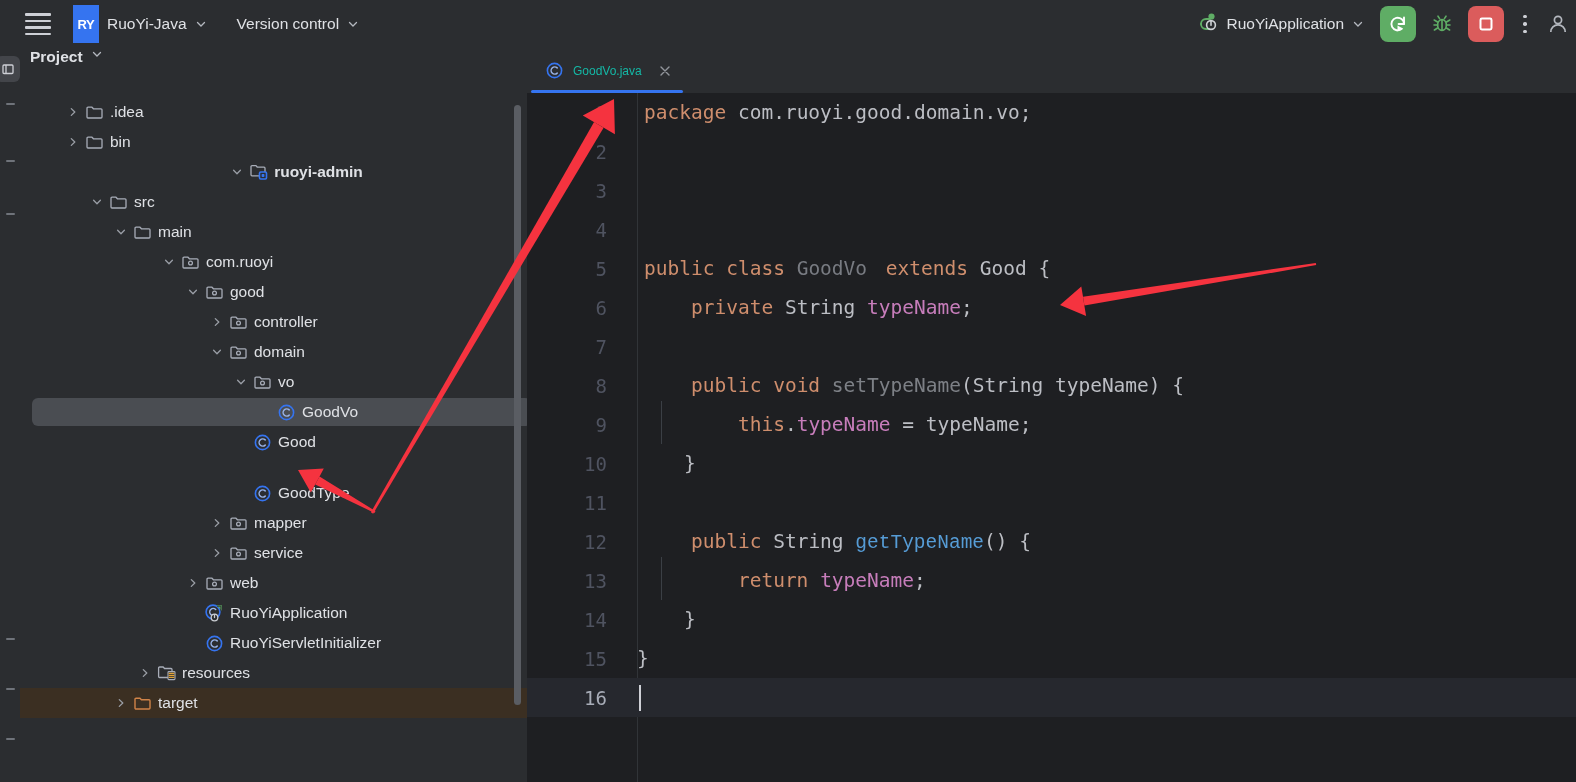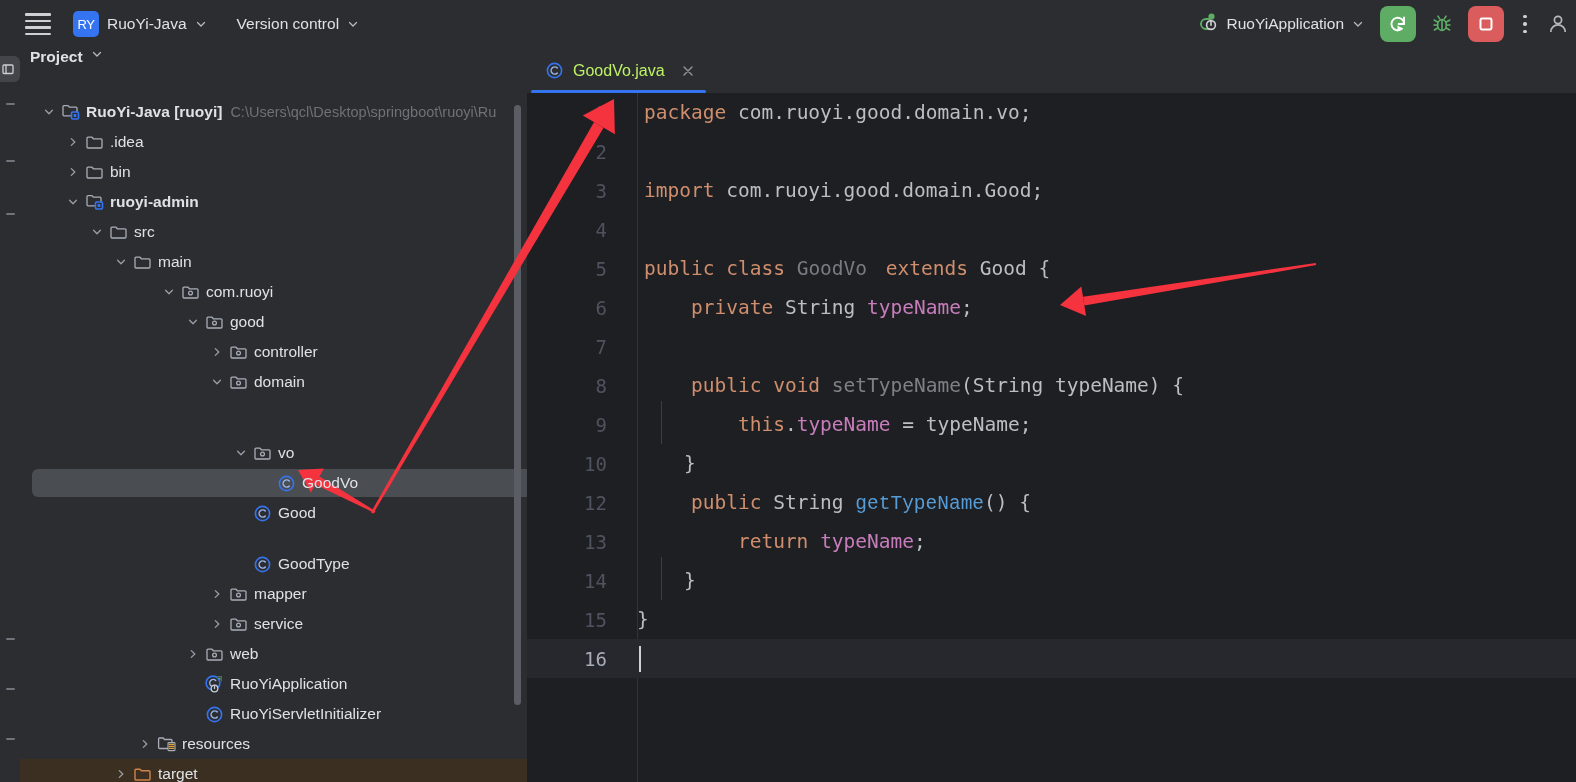--- a/index.html
+++ b/index.html
@@ -18,22 +18,22 @@
     display: flex; align-items: center;
   }
   .tb-left { display: flex; align-items: center; height: 48px; }
   .hamburger {
     width: 26px; height: 26px; margin-left: 25px; margin-right: 14px;
     display: flex; flex-direction: column; justify-content: center; gap: 4px;
     cursor: pointer;
   }
   .hamburger span { display: block; height: 2.5px; background: #ced0d6; border-radius: 1px; }
   .proj-badge {
-    width: 26px; height: 26px; border-radius: 5px; background: #3574f0;
-    color: #fff; font-size: 13px; font-weight: normal;
+    width: 26px; height: 38px; border-radius: 0; background: #3574f0;
+    color: #fff; font-size: 13px; font-weight: bold;
     display: flex; align-items: center; justify-content: center;
     letter-spacing: -0.3px;
   }
   .tb-item {
     display: flex; align-items: center; gap: 8px; height: 32px;
     padding: 0 8px; border-radius: 5px; cursor: pointer;
   }
   .tb-label { color: #dfe1e5; font-size: 15.5px; white-space: nowrap; }
   .chev { width: 12px; height: 12px; flex: 0 0 12px; }
   .chev svg { display: block; }
@@ -97,21 +97,21 @@
   
   .editor-area {
     position: absolute; left: 527px; top: 48px; width: 1049px; height: 734px;
     background: #1e1f22;
   }
   .tabbar { height: 45px; background: #2b2d30; position: relative; display: flex; align-items: flex-start; }
   .tab {
     height: 45px; display: flex; align-items: center; gap: 9px;
     padding: 0 14px 0 18px; position: relative; cursor: pointer;
   }
-  .tab .tname { color: #bef264; font-size: 16px; }
+  .tab .tname { color: #14b8a6; font-size: 12px; }
   .tab .tclose { width: 16px; height: 16px; margin-left: 6px; opacity: .75; }
   .tab.active::after {
     content: ""; position: absolute; left: 4px; right: 4px; bottom: 0; height: 3.5px;
     background: #3574f0; border-radius: 2px;
   }
   .code-wrap {
     position: absolute; left: 0; top: 45px; right: 0; bottom: 0;
     background: #1e1f22; overflow: hidden;
   }
   .gutter-sep { position: absolute; left: 110px; top: 0; bottom: 0; width: 1px; background: #313438; }
@@ -248,160 +248,144 @@
   <div class="project">
     <div class="proj-header">
       <span class="t">Project</span>
       <span class="chev">
         <svg width="12" height="12" viewBox="0 0 12 12">
             <path d="M2.5 4.5 L6 8 L9.5 4.5" fill="none" stroke="#b4b8bf" stroke-width="1.3" stroke-linecap="round"></path>
           </svg>
       </span>
     </div>
     <div class="tree" id="tree">
-        <div class="row" style="padding-left: 18px;">
+        <div class="row" style="padding-left: 42px;">
+          <span class="arrow">
+            <svg width="12" height="12" viewBox="0 0 12 12">
+              <path d="M4.3 2.6 L7.8 6 L4.3 9.4" fill="none" stroke="#9a9ea6" stroke-width="1.3" stroke-linecap="round" stroke-linejoin="round"></path>
+            </svg>
+          </span>
+          <span class="ico">
+            <svg width="19" height="19" viewBox="0 0 19 19">
+              <path d="M2 5.2a1 1 0 0 1 1-1h4l1.4 1.6H16a1 1 0 0 1 1 1v7.2a1 1 0 0 1-1 1H3a1 1 0 0 1-1-1z" fill="none" stroke="#a8adb8" stroke-width="1.3" stroke-linejoin="round"></path>
+            </svg>
+          </span>
+          <span class="nm">.idea</span>
+        </div>
+        <div class="row" style="padding-left: 42px;">
+          <span class="arrow">
+            <svg width="12" height="12" viewBox="0 0 12 12">
+              <path d="M4.3 2.6 L7.8 6 L4.3 9.4" fill="none" stroke="#9a9ea6" stroke-width="1.3" stroke-linecap="round" stroke-linejoin="round"></path>
+            </svg>
+          </span>
+          <span class="ico">
+            <svg width="19" height="19" viewBox="0 0 19 19">
+              <path d="M2 5.2a1 1 0 0 1 1-1h4l1.4 1.6H16a1 1 0 0 1 1 1v7.2a1 1 0 0 1-1 1H3a1 1 0 0 1-1-1z" fill="none" stroke="#a8adb8" stroke-width="1.3" stroke-linejoin="round"></path>
+            </svg>
+          </span>
+          <span class="nm">bin</span>
+        </div>
+        <div class="row" style="padding-left: 42px; justify-content: center;">
           <span class="arrow">
             <svg width="12" height="12" viewBox="0 0 12 12">
               <path d="M2.6 4.3 L6 7.8 L9.4 4.3" fill="none" stroke="#9a9ea6" stroke-width="1.3" stroke-linecap="round" stroke-linejoin="round"></path>
             </svg>
           </span>
           <span class="ico">
             <svg width="20" height="20" viewBox="0 0 20 20">
               <path d="M2 4.6a1 1 0 0 1 1-1h4l1.4 1.6H15a1 1 0 0 1 1 1v6.6a1 1 0 0 1-1 1H3a1 1 0 0 1-1-1z" fill="none" stroke="#a8adb8" stroke-width="1.3" stroke-linejoin="round"></path>
               <rect x="10.5" y="10" width="7" height="7" rx="1.2" fill="#2b2d30" stroke="#3574f0" stroke-width="1.6"></rect>
               <rect x="12.6" y="12.1" width="2.8" height="2.8" rx=".6" fill="#3574f0"></rect>
             </svg>
           </span>
-          <span class="nm b">RuoYi-Java [ruoyi]</span>
-          <span class="path">C:\Users\qcl\Desktop\springboot\ruoyi\Ru</span>
-        </div>
-        <div class="row" style="padding-left: 42px;">
-          <span class="arrow">
-            <svg width="12" height="12" viewBox="0 0 12 12">
-              <path d="M4.3 2.6 L7.8 6 L4.3 9.4" fill="none" stroke="#9a9ea6" stroke-width="1.3" stroke-linecap="round" stroke-linejoin="round"></path>
-            </svg>
-          </span>
-          <span class="ico">
-            <svg width="19" height="19" viewBox="0 0 19 19">
-              <path d="M2 5.2a1 1 0 0 1 1-1h4l1.4 1.6H16a1 1 0 0 1 1 1v7.2a1 1 0 0 1-1 1H3a1 1 0 0 1-1-1z" fill="none" stroke="#a8adb8" stroke-width="1.3" stroke-linejoin="round"></path>
-            </svg>
-          </span>
-          <span class="nm">.idea</span>
-        </div>
-        <div class="row" style="padding-left: 42px;">
-          <span class="arrow">
-            <svg width="12" height="12" viewBox="0 0 12 12">
-              <path d="M4.3 2.6 L7.8 6 L4.3 9.4" fill="none" stroke="#9a9ea6" stroke-width="1.3" stroke-linecap="round" stroke-linejoin="round"></path>
-            </svg>
-          </span>
-          <span class="ico">
-            <svg width="19" height="19" viewBox="0 0 19 19">
-              <path d="M2 5.2a1 1 0 0 1 1-1h4l1.4 1.6H16a1 1 0 0 1 1 1v7.2a1 1 0 0 1-1 1H3a1 1 0 0 1-1-1z" fill="none" stroke="#a8adb8" stroke-width="1.3" stroke-linejoin="round"></path>
-            </svg>
-          </span>
-          <span class="nm">bin</span>
-        </div>
-        <div class="row" style="padding-left: 42px;">
+          <span class="nm b">ruoyi-admin</span>
+        </div>
+        <div class="row" style="padding-left: 66px;">
           <span class="arrow">
             <svg width="12" height="12" viewBox="0 0 12 12">
               <path d="M2.6 4.3 L6 7.8 L9.4 4.3" fill="none" stroke="#9a9ea6" stroke-width="1.3" stroke-linecap="round" stroke-linejoin="round"></path>
             </svg>
           </span>
           <span class="ico">
-            <svg width="20" height="20" viewBox="0 0 20 20">
-              <path d="M2 4.6a1 1 0 0 1 1-1h4l1.4 1.6H15a1 1 0 0 1 1 1v6.6a1 1 0 0 1-1 1H3a1 1 0 0 1-1-1z" fill="none" stroke="#a8adb8" stroke-width="1.3" stroke-linejoin="round"></path>
-              <rect x="10.5" y="10" width="7" height="7" rx="1.2" fill="#2b2d30" stroke="#3574f0" stroke-width="1.6"></rect>
-              <rect x="12.6" y="12.1" width="2.8" height="2.8" rx=".6" fill="#3574f0"></rect>
-            </svg>
-          </span>
-          <span class="nm b">ruoyi-admin</span>
-        </div>
-        <div class="row" style="padding-left: 66px;">
+            <svg width="19" height="19" viewBox="0 0 19 19">
+              <path d="M2 5.2a1 1 0 0 1 1-1h4l1.4 1.6H16a1 1 0 0 1 1 1v7.2a1 1 0 0 1-1 1H3a1 1 0 0 1-1-1z" fill="none" stroke="#a8adb8" stroke-width="1.3" stroke-linejoin="round"></path>
+            </svg>
+          </span>
+          <span class="nm">src</span>
+        </div>
+        <div class="row" style="padding-left: 90px;">
           <span class="arrow">
             <svg width="12" height="12" viewBox="0 0 12 12">
               <path d="M2.6 4.3 L6 7.8 L9.4 4.3" fill="none" stroke="#9a9ea6" stroke-width="1.3" stroke-linecap="round" stroke-linejoin="round"></path>
             </svg>
           </span>
           <span class="ico">
             <svg width="19" height="19" viewBox="0 0 19 19">
               <path d="M2 5.2a1 1 0 0 1 1-1h4l1.4 1.6H16a1 1 0 0 1 1 1v7.2a1 1 0 0 1-1 1H3a1 1 0 0 1-1-1z" fill="none" stroke="#a8adb8" stroke-width="1.3" stroke-linejoin="round"></path>
             </svg>
           </span>
-          <span class="nm">src</span>
-        </div>
-        <div class="row" style="padding-left: 90px;">
+          <span class="nm">main</span>
+        </div>
+        <div class="row" style="padding-left: 138px;">
           <span class="arrow">
             <svg width="12" height="12" viewBox="0 0 12 12">
               <path d="M2.6 4.3 L6 7.8 L9.4 4.3" fill="none" stroke="#9a9ea6" stroke-width="1.3" stroke-linecap="round" stroke-linejoin="round"></path>
             </svg>
           </span>
           <span class="ico">
             <svg width="19" height="19" viewBox="0 0 19 19">
               <path d="M2 5.2a1 1 0 0 1 1-1h4l1.4 1.6H16a1 1 0 0 1 1 1v7.2a1 1 0 0 1-1 1H3a1 1 0 0 1-1-1z" fill="none" stroke="#a8adb8" stroke-width="1.3" stroke-linejoin="round"></path>
-            </svg>
-          </span>
-          <span class="nm">main</span>
-        </div>
-        <div class="row" style="padding-left: 138px;">
+              <circle cx="9.5" cy="10" r="1.9" fill="none" stroke="#a8adb8" stroke-width="1.3"></circle>
+            </svg>
+          </span>
+          <span class="nm">com.ruoyi</span>
+        </div>
+        <div class="row" style="padding-left: 162px;">
           <span class="arrow">
             <svg width="12" height="12" viewBox="0 0 12 12">
               <path d="M2.6 4.3 L6 7.8 L9.4 4.3" fill="none" stroke="#9a9ea6" stroke-width="1.3" stroke-linecap="round" stroke-linejoin="round"></path>
             </svg>
           </span>
           <span class="ico">
             <svg width="19" height="19" viewBox="0 0 19 19">
               <path d="M2 5.2a1 1 0 0 1 1-1h4l1.4 1.6H16a1 1 0 0 1 1 1v7.2a1 1 0 0 1-1 1H3a1 1 0 0 1-1-1z" fill="none" stroke="#a8adb8" stroke-width="1.3" stroke-linejoin="round"></path>
               <circle cx="9.5" cy="10" r="1.9" fill="none" stroke="#a8adb8" stroke-width="1.3"></circle>
             </svg>
           </span>
-          <span class="nm">com.ruoyi</span>
-        </div>
-        <div class="row" style="padding-left: 162px;">
+          <span class="nm">good</span>
+        </div>
+        <div class="row" style="padding-left: 186px;">
+          <span class="arrow">
+            <svg width="12" height="12" viewBox="0 0 12 12">
+              <path d="M4.3 2.6 L7.8 6 L4.3 9.4" fill="none" stroke="#9a9ea6" stroke-width="1.3" stroke-linecap="round" stroke-linejoin="round"></path>
+            </svg>
+          </span>
+          <span class="ico">
+            <svg width="19" height="19" viewBox="0 0 19 19">
+              <path d="M2 5.2a1 1 0 0 1 1-1h4l1.4 1.6H16a1 1 0 0 1 1 1v7.2a1 1 0 0 1-1 1H3a1 1 0 0 1-1-1z" fill="none" stroke="#a8adb8" stroke-width="1.3" stroke-linejoin="round"></path>
+              <circle cx="9.5" cy="10" r="1.9" fill="none" stroke="#a8adb8" stroke-width="1.3"></circle>
+            </svg>
+          </span>
+          <span class="nm">controller</span>
+        </div>
+        <div class="row" style="padding-left: 186px;">
           <span class="arrow">
             <svg width="12" height="12" viewBox="0 0 12 12">
               <path d="M2.6 4.3 L6 7.8 L9.4 4.3" fill="none" stroke="#9a9ea6" stroke-width="1.3" stroke-linecap="round" stroke-linejoin="round"></path>
             </svg>
           </span>
           <span class="ico">
             <svg width="19" height="19" viewBox="0 0 19 19">
               <path d="M2 5.2a1 1 0 0 1 1-1h4l1.4 1.6H16a1 1 0 0 1 1 1v7.2a1 1 0 0 1-1 1H3a1 1 0 0 1-1-1z" fill="none" stroke="#a8adb8" stroke-width="1.3" stroke-linejoin="round"></path>
               <circle cx="9.5" cy="10" r="1.9" fill="none" stroke="#a8adb8" stroke-width="1.3"></circle>
             </svg>
           </span>
-          <span class="nm">good</span>
-        </div>
-        <div class="row" style="padding-left: 186px;">
-          <span class="arrow">
-            <svg width="12" height="12" viewBox="0 0 12 12">
-              <path d="M4.3 2.6 L7.8 6 L4.3 9.4" fill="none" stroke="#9a9ea6" stroke-width="1.3" stroke-linecap="round" stroke-linejoin="round"></path>
-            </svg>
-          </span>
-          <span class="ico">
-            <svg width="19" height="19" viewBox="0 0 19 19">
-              <path d="M2 5.2a1 1 0 0 1 1-1h4l1.4 1.6H16a1 1 0 0 1 1 1v7.2a1 1 0 0 1-1 1H3a1 1 0 0 1-1-1z" fill="none" stroke="#a8adb8" stroke-width="1.3" stroke-linejoin="round"></path>
-              <circle cx="9.5" cy="10" r="1.9" fill="none" stroke="#a8adb8" stroke-width="1.3"></circle>
-            </svg>
-          </span>
-          <span class="nm">controller</span>
-        </div>
-        <div class="row" style="padding-left: 186px;">
-          <span class="arrow">
-            <svg width="12" height="12" viewBox="0 0 12 12">
-              <path d="M2.6 4.3 L6 7.8 L9.4 4.3" fill="none" stroke="#9a9ea6" stroke-width="1.3" stroke-linecap="round" stroke-linejoin="round"></path>
-            </svg>
-          </span>
-          <span class="ico">
-            <svg width="19" height="19" viewBox="0 0 19 19">
-              <path d="M2 5.2a1 1 0 0 1 1-1h4l1.4 1.6H16a1 1 0 0 1 1 1v7.2a1 1 0 0 1-1 1H3a1 1 0 0 1-1-1z" fill="none" stroke="#a8adb8" stroke-width="1.3" stroke-linejoin="round"></path>
-              <circle cx="9.5" cy="10" r="1.9" fill="none" stroke="#a8adb8" stroke-width="1.3"></circle>
-            </svg>
-          </span>
           <span class="nm">domain</span>
         </div>
-        <div class="row" style="padding-left: 210px; margin-top: 41px;">
+        <div class="row" style="padding-left: 210px;">
           <span class="arrow">
             <svg width="12" height="12" viewBox="0 0 12 12">
               <path d="M2.6 4.3 L6 7.8 L9.4 4.3" fill="none" stroke="#9a9ea6" stroke-width="1.3" stroke-linecap="round" stroke-linejoin="round"></path>
             </svg>
           </span>
           <span class="ico">
             <svg width="19" height="19" viewBox="0 0 19 19">
               <path d="M2 5.2a1 1 0 0 1 1-1h4l1.4 1.6H16a1 1 0 0 1 1 1v7.2a1 1 0 0 1-1 1H3a1 1 0 0 1-1-1z" fill="none" stroke="#a8adb8" stroke-width="1.3" stroke-linejoin="round"></path>
               <circle cx="9.5" cy="10" r="1.9" fill="none" stroke="#a8adb8" stroke-width="1.3"></circle>
             </svg>
@@ -557,21 +541,20 @@
           <div class="cline">
             <span class="ln">1</span>
             <span class="code"><span class="kw">package</span><span class="pln"> com.ruoyi.good.domain.vo;</span></span>
           </div>
           <div class="cline">
             <span class="ln">2</span>
             <span class="code"></span>
           </div>
           <div class="cline">
             <span class="ln">3</span>
-            <span class="code"><span class="kw">import</span><span class="pln"> com.ruoyi.good.domain.Good;</span></span>
           </div>
           <div class="cline">
             <span class="ln">4</span>
             <span class="code"></span>
           </div>
           <div class="cline">
             <span class="ln">5</span>
             <span class="code"><span class="kw">public class</span><span class="pln"> </span><span class="cls-dim">GoodVo</span><span class="pln"> </span><span class="kw">extends</span><span class="pln"> Good {</span></span>
           </div>
           <div class="cline">
@@ -586,20 +569,24 @@
             <span class="ln">8</span>
             <span class="code"><span class="pln">    </span><span class="kw">public void</span><span class="pln"> </span><span class="mth">setTypeName</span><span class="pln">(String typeName) {</span></span>
           </div>
           <div class="cline">
             <span class="ln">9</span>
             <span class="code"><span class="pln">        </span><span class="kw">this</span><span class="pln">.</span><span class="fld">typeName</span><span class="pln"> = typeName;</span></span>
           </div>
           <div class="cline">
             <span class="ln">10</span>
             <span class="code"><span class="pln">    }</span></span>
+          </div>
+          <div class="cline">
+            <span class="ln">11</span>
+            <span class="code"></span>
           </div>
           <div class="cline">
             <span class="ln">12</span>
             <span class="code"><span class="pln">    </span><span class="kw">public</span><span class="pln"> String </span><span class="mth-hi">getTypeName</span><span class="pln">() {</span></span>
           </div>
           <div class="cline">
             <span class="ln">13</span>
             <span class="code"><span class="pln">        </span><span class="kw">return</span><span class="pln"> </span><span class="fld">typeName</span><span class="pln">;</span></span>
           </div>
           <div class="cline">

